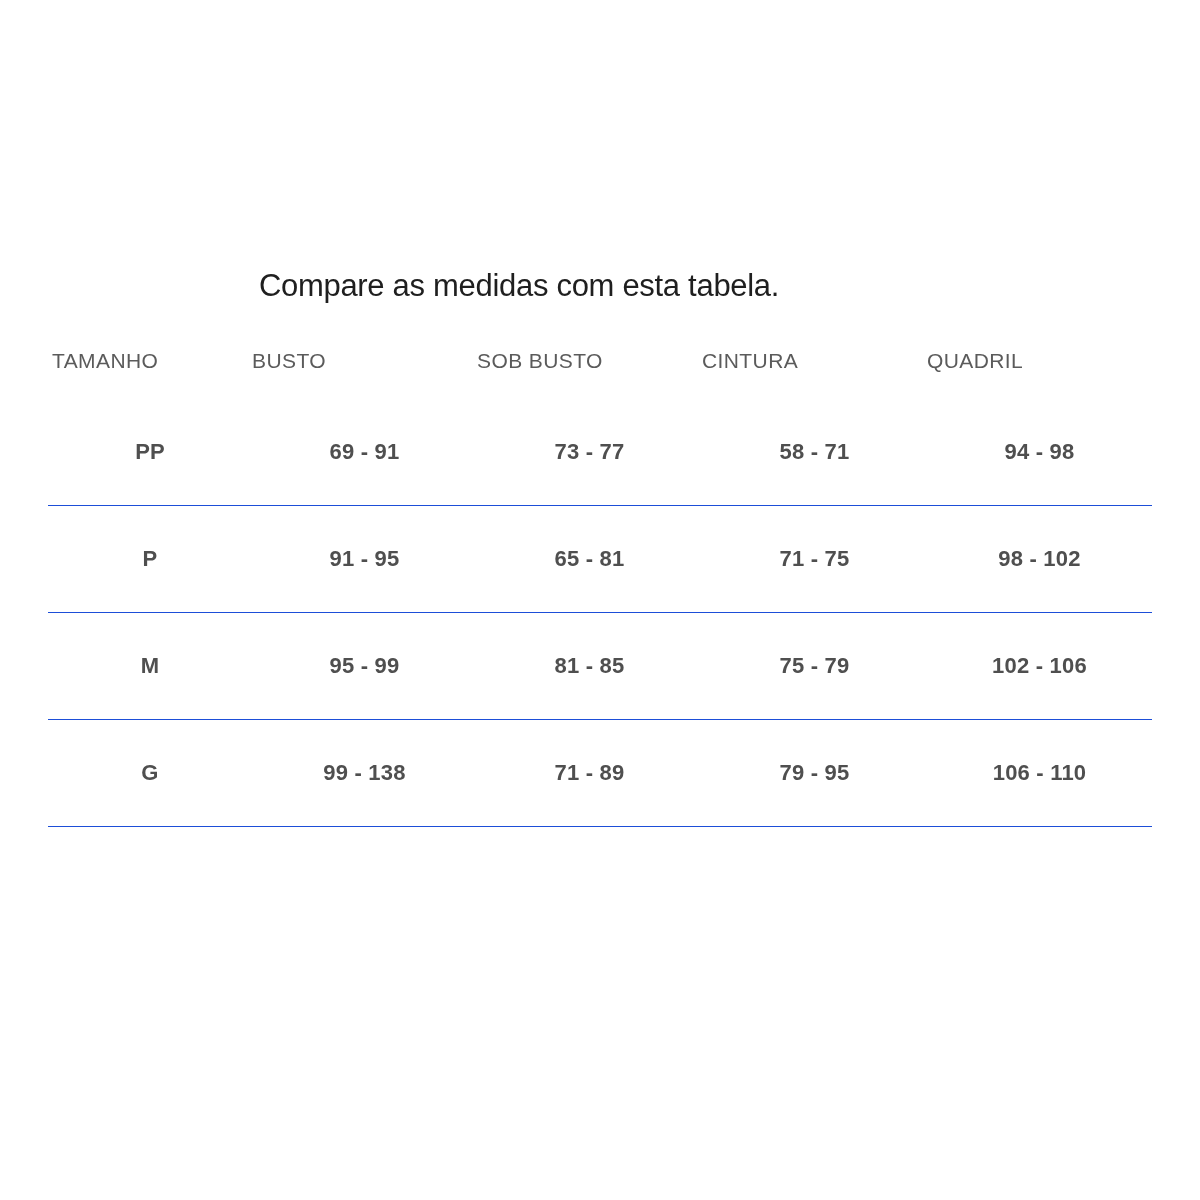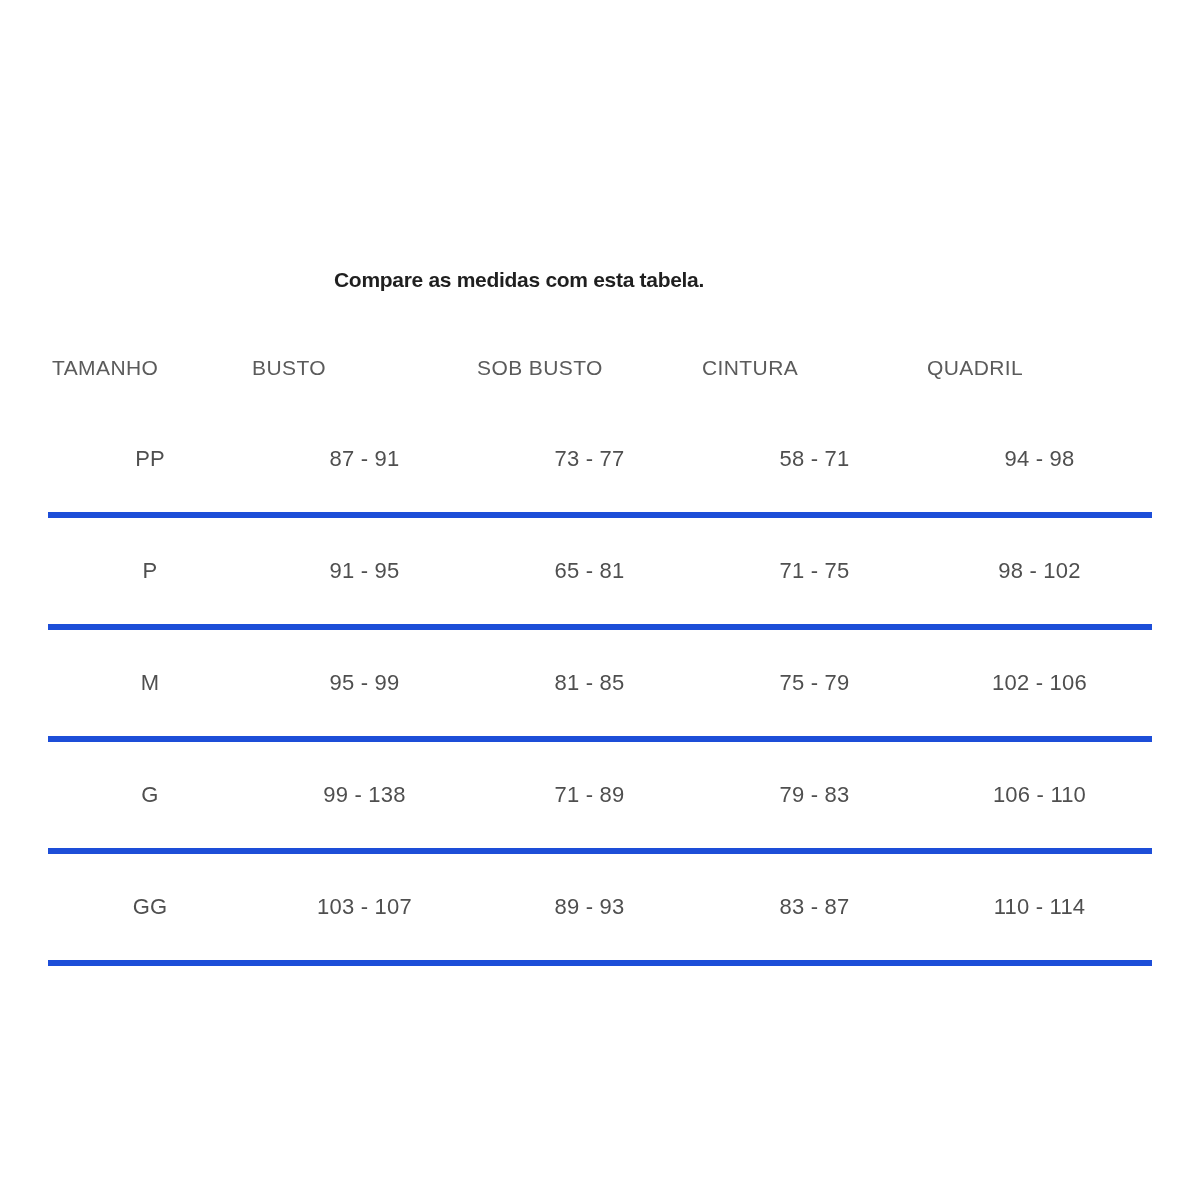--- a/index.html
+++ b/index.html
@@ -19,54 +19,54 @@
     width: 1200px;
     height: 1200px;
     box-sizing: border-box;
   }
   .title {
     position: absolute;
     top: 268px;
     left: 0;
     width: 1038px;
     text-align: center;
-    font-size: 21px;
-    font-weight: bold;
+    font-size: 31px;
+    font-weight: normal;
     color: #1f1f1f;
     letter-spacing: -0.3px;
   }
   .table-wrap {
     position: absolute;
     top: 336px;
     left: 0;
     width: 1200px;
   }
   table.size-table {
     width: 1100px;
-    margin: 12px auto;
+    margin: 5px auto;
     border-collapse: collapse;
     table-layout: fixed;
   }
   table.size-table th {
     font-size: 21px;
     font-weight: normal;
     color: #5b5b5b;
     letter-spacing: 0.4px;
     padding: 8px 0 26px 0;
     text-align: left;
     border: none;
   }
   table.size-table td {
     font-size: 22px;
-    font-weight: normal;
+    font-weight: bold;
     color: #4f4f4f;
     text-align: center;
     height: 104px;
     vertical-align: middle;
-    border-bottom: 6px solid #1d4ed8;
+    border-bottom: 1px solid #1d4ed8;
     letter-spacing: 0.2px;
   }
   table.size-table tbody tr:first-child td {
     border-top: none;
   }
   table.size-table th.col-size,
   table.size-table td.col-size {
     width: 200px;
   }
   table.size-table th.col-size {
@@ -99,21 +99,21 @@
           <th class="col-size">TAMANHO</th>
           <th class="col-data">BUSTO</th>
           <th class="col-data">SOB BUSTO</th>
           <th class="col-data">CINTURA</th>
           <th class="col-data">QUADRIL</th>
         </tr>
       </thead>
       <tbody>
         <tr>
           <td class="col-size">PP</td>
-          <td class="col-data">87 - 91</td>
+          <td class="col-data">69 - 91</td>
           <td class="col-data">73 - 77</td>
           <td class="col-data">58 - 71</td>
           <td class="col-data">94 - 98</td>
         </tr>
         <tr>
           <td class="col-size">P</td>
           <td class="col-data">91 - 95</td>
           <td class="col-data">65 - 81</td>
           <td class="col-data">71 - 75</td>
           <td class="col-data">98 - 102</td>
@@ -122,27 +122,20 @@
           <td class="col-size">M</td>
           <td class="col-data">95 - 99</td>
           <td class="col-data">81 - 85</td>
           <td class="col-data">75 - 79</td>
           <td class="col-data">102 - 106</td>
         </tr>
         <tr>
           <td class="col-size">G</td>
           <td class="col-data">99 - 138</td>
           <td class="col-data">71 - 89</td>
-          <td class="col-data">79 - 83</td>
+          <td class="col-data">79 - 95</td>
           <td class="col-data">106 - 110</td>
-        </tr>
-        <tr>
-          <td class="col-size">GG</td>
-          <td class="col-data">103 - 107</td>
-          <td class="col-data">89 - 93</td>
-          <td class="col-data">83 - 87</td>
-          <td class="col-data">110 - 114</td>
         </tr>
       </tbody>
     </table>
   </div>
 
 </div>
 
 </body></html>

